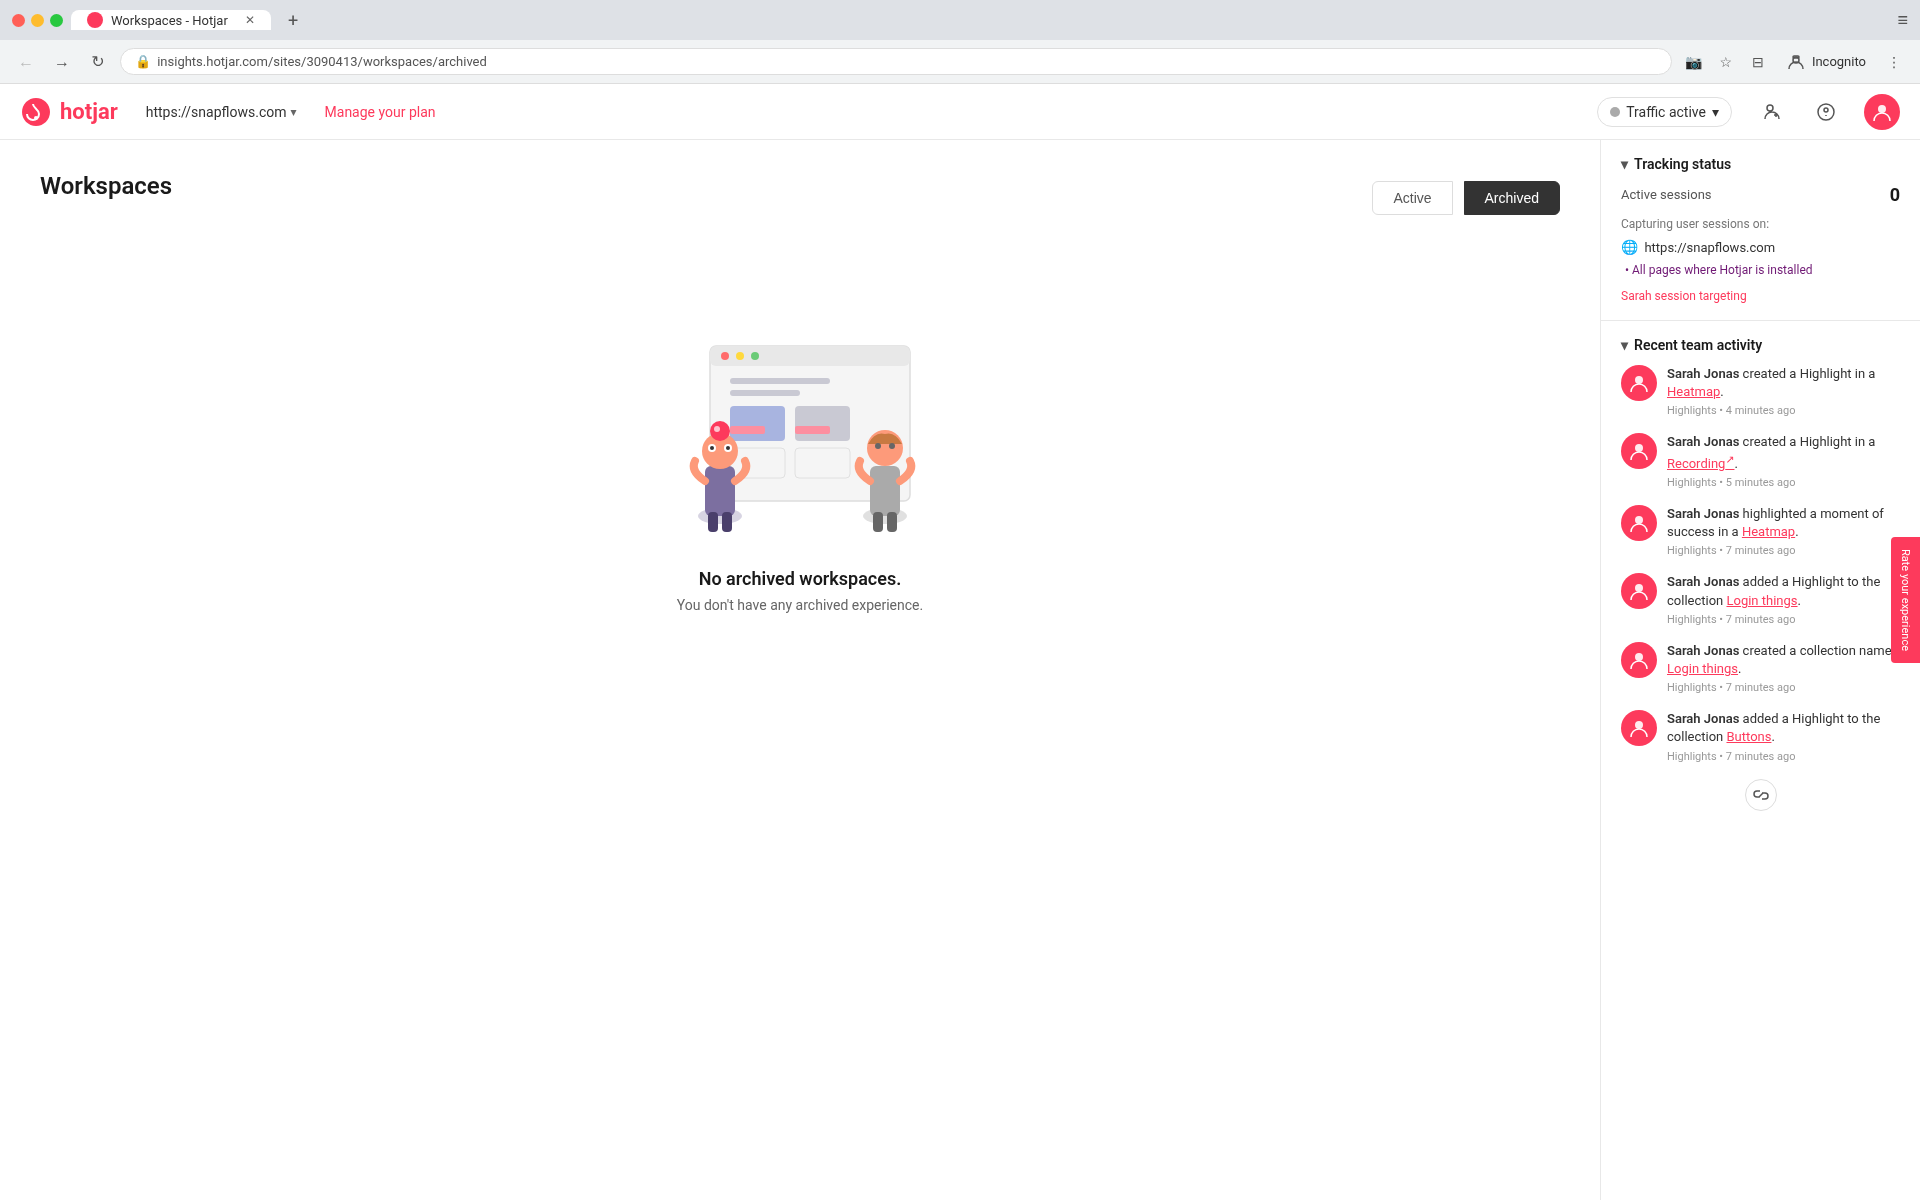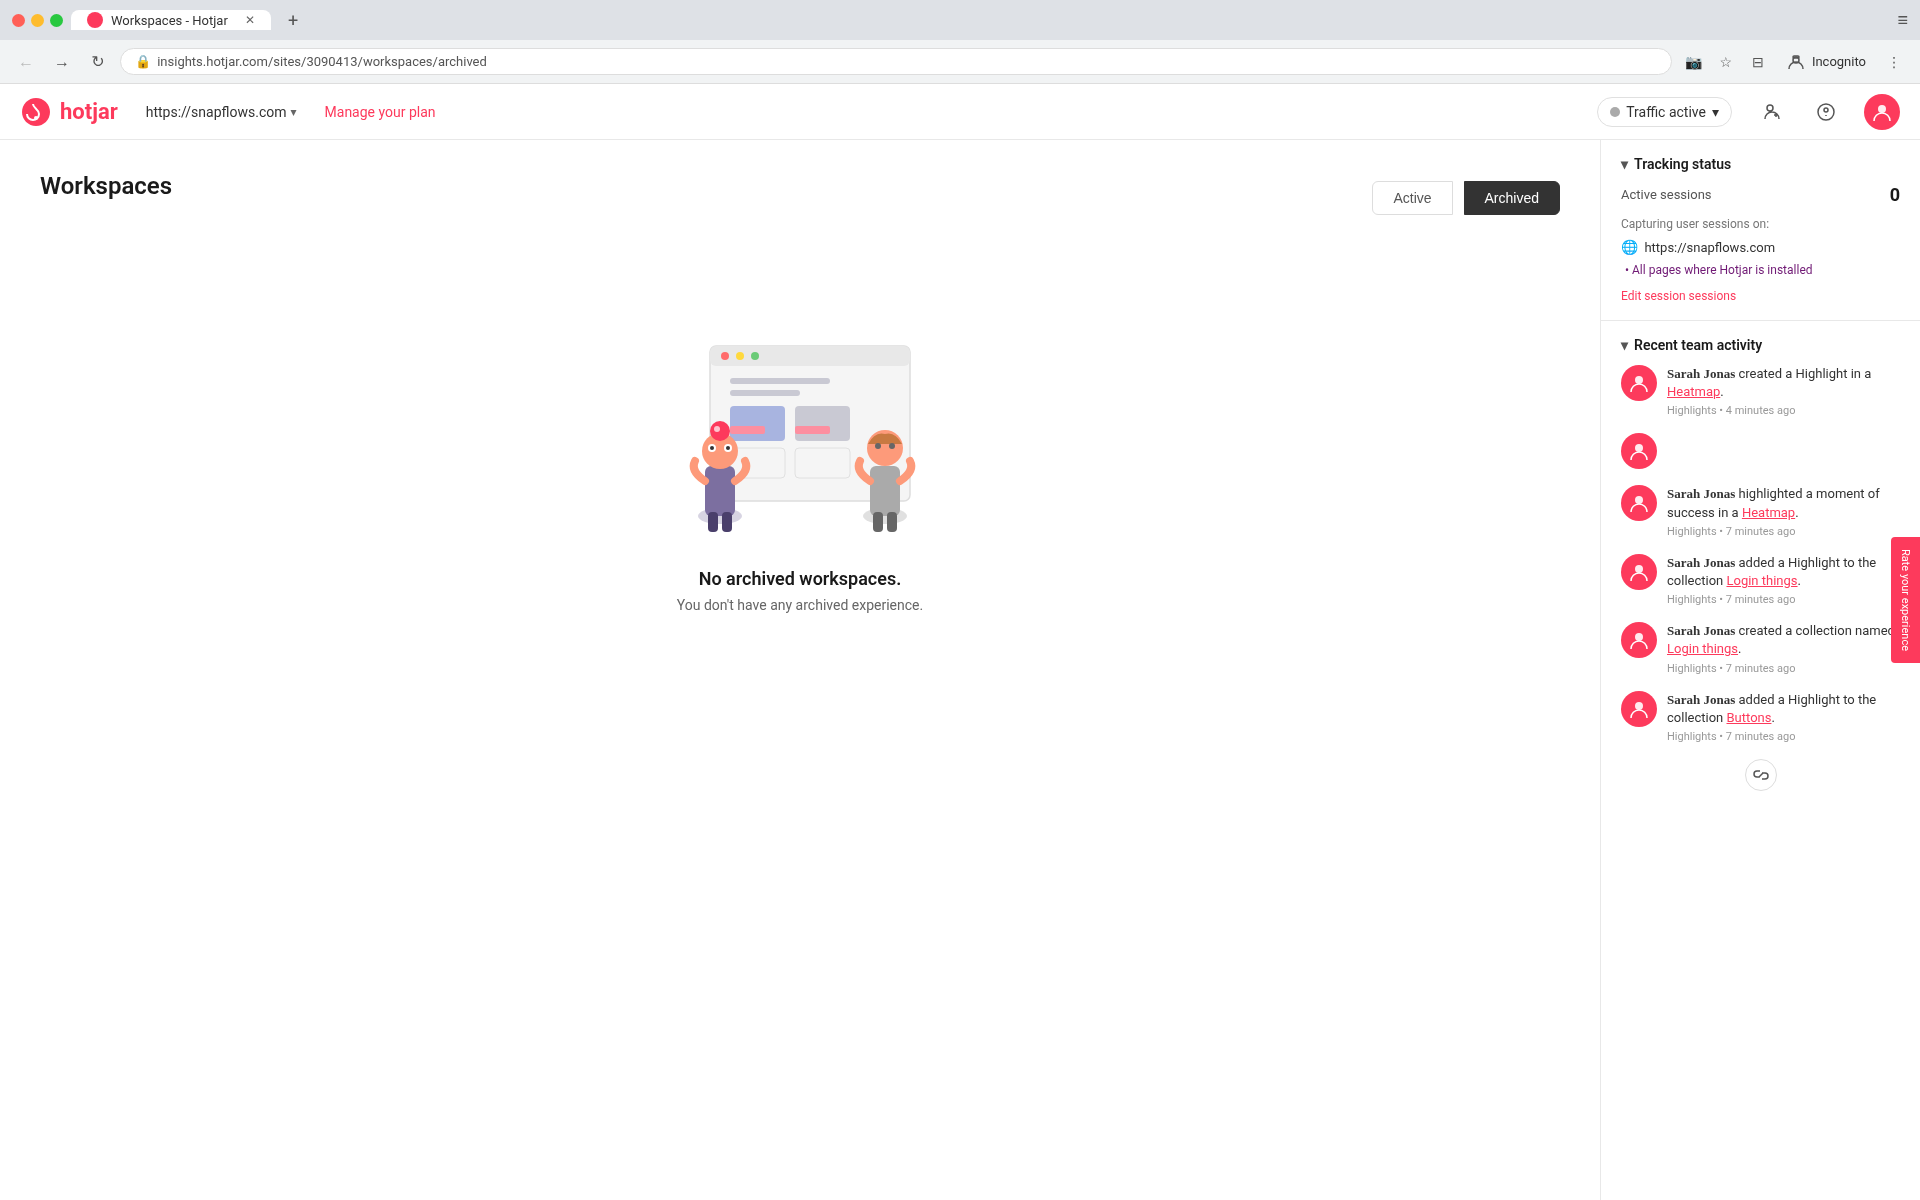--- a/index.html
+++ b/index.html
@@ -76,21 +76,21 @@
     .all-pages-note { font-size: 12px; color: #701a75; margin-bottom: 8px; padding-left: 4px; }
     .all-pages-note::before { content: '• '; }
     .edit-link { font-size: 12px; color: #fd3a5c; text-decoration: none; cursor: pointer; }
 
     .activity-section { padding: 16px 20px; }
     .activity-header { display: flex; align-items: center; gap: 6px; font-size: 14px; font-weight: 600; color: #1a1a1a; margin-bottom: 12px; cursor: pointer; }
     .activity-item { display: flex; align-items: flex-start; gap: 10px; margin-bottom: 16px; }
     .activity-avatar { width: 36px; height: 36px; border-radius: 50%; background: #fd3a5c; flex-shrink: 0; display: flex; align-items: center; justify-content: center; color: #fff; font-size: 14px; }
     .activity-content { flex: 1; }
     .activity-text { font-size: 13px; color: #333; line-height: 1.4; margin-bottom: 3px; }
-    .activity-text strong { font-weight: 600; font-family: Liberation Serif, serif; }
+    .activity-text strong { font-weight: 600; }
     .activity-text a { color: #fd3a5c; text-decoration: underline; cursor: pointer; }
     .activity-meta { font-size: 11px; color: #999; }
 
     
     .rate-tab { position: fixed; right: 0; top: 50%; transform: translateY(-50%); background: #fd3a5c; color: #fff; writing-mode: vertical-rl; text-orientation: mixed; padding: 12px 8px; font-size: 11px; cursor: pointer; border-radius: 4px 0 0 4px; z-index: 100; }
 
     
     .link-icon-btn { width: 32px; height: 32px; display: flex; align-items: center; justify-content: center; border: 1px solid #ddd; border-radius: 50%; cursor: pointer; color: #555; font-size: 14px; margin: 8px auto; }
 
     
@@ -265,21 +265,21 @@
         <div class="active-sessions-row">
           <span class="active-sessions-label">Active sessions</span>
           <span class="active-sessions-count">0</span>
         </div>
         <p class="capturing-label">Capturing user sessions on:</p>
         <div class="capturing-url">
           <span class="globe-icon">🌐</span>
           <span>https://snapflows.com</span>
         </div>
         <p class="all-pages-note">All pages where Hotjar is installed</p>
-        <a class="edit-link" href="#">Edit session sessions</a>
+        <a class="edit-link" href="#">Sarah session targeting</a>
       </div>
 
       <div class="activity-section">
         <div class="activity-header">
           <span style="color:#555;">▾</span>
           <span>Recent team activity</span>
         </div>
 
         <div id="activity-list">
             <div class="activity-item">
@@ -294,20 +294,24 @@
                 <div class="activity-meta">Highlights • 4 minutes ago</div>
               </div>
             </div>
             <div class="activity-item">
               <div class="activity-avatar">
                 <svg width="22" height="22" viewBox="0 0 22 22" fill="none">
                   <circle cx="11" cy="8" r="4" fill="#fff" opacity="0.9"></circle>
                   <path d="M3 20c0-4.418 3.582-8 8-8s8 3.582 8 8" stroke="#fff" stroke-width="1.5" fill="none"></path>
                 </svg>
               </div>
+              <div class="activity-content">
+                <div class="activity-text"><strong>Sarah Jonas</strong> created a Highlight in a <a href="#">Recording<sup>↗</sup></a>.</div>
+                <div class="activity-meta">Highlights • 5 minutes ago</div>
+              </div>
             </div>
             <div class="activity-item">
               <div class="activity-avatar">
                 <svg width="22" height="22" viewBox="0 0 22 22" fill="none">
                   <circle cx="11" cy="8" r="4" fill="#fff" opacity="0.9"></circle>
                   <path d="M3 20c0-4.418 3.582-8 8-8s8 3.582 8 8" stroke="#fff" stroke-width="1.5" fill="none"></path>
                 </svg>
               </div>
               <div class="activity-content">
                 <div class="activity-text"><strong>Sarah Jonas</strong> highlighted a moment of success in a <a href="#">Heatmap</a>.</div>

